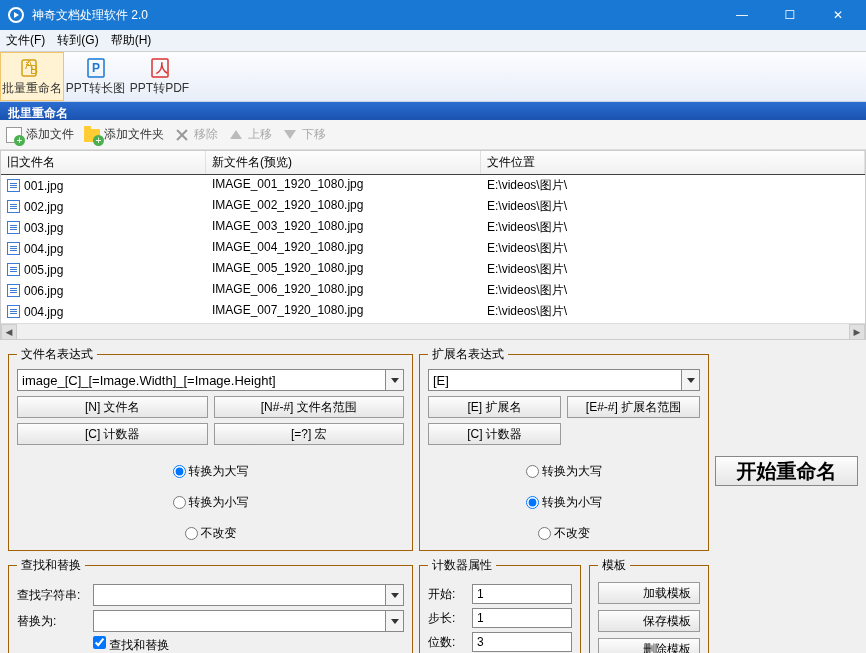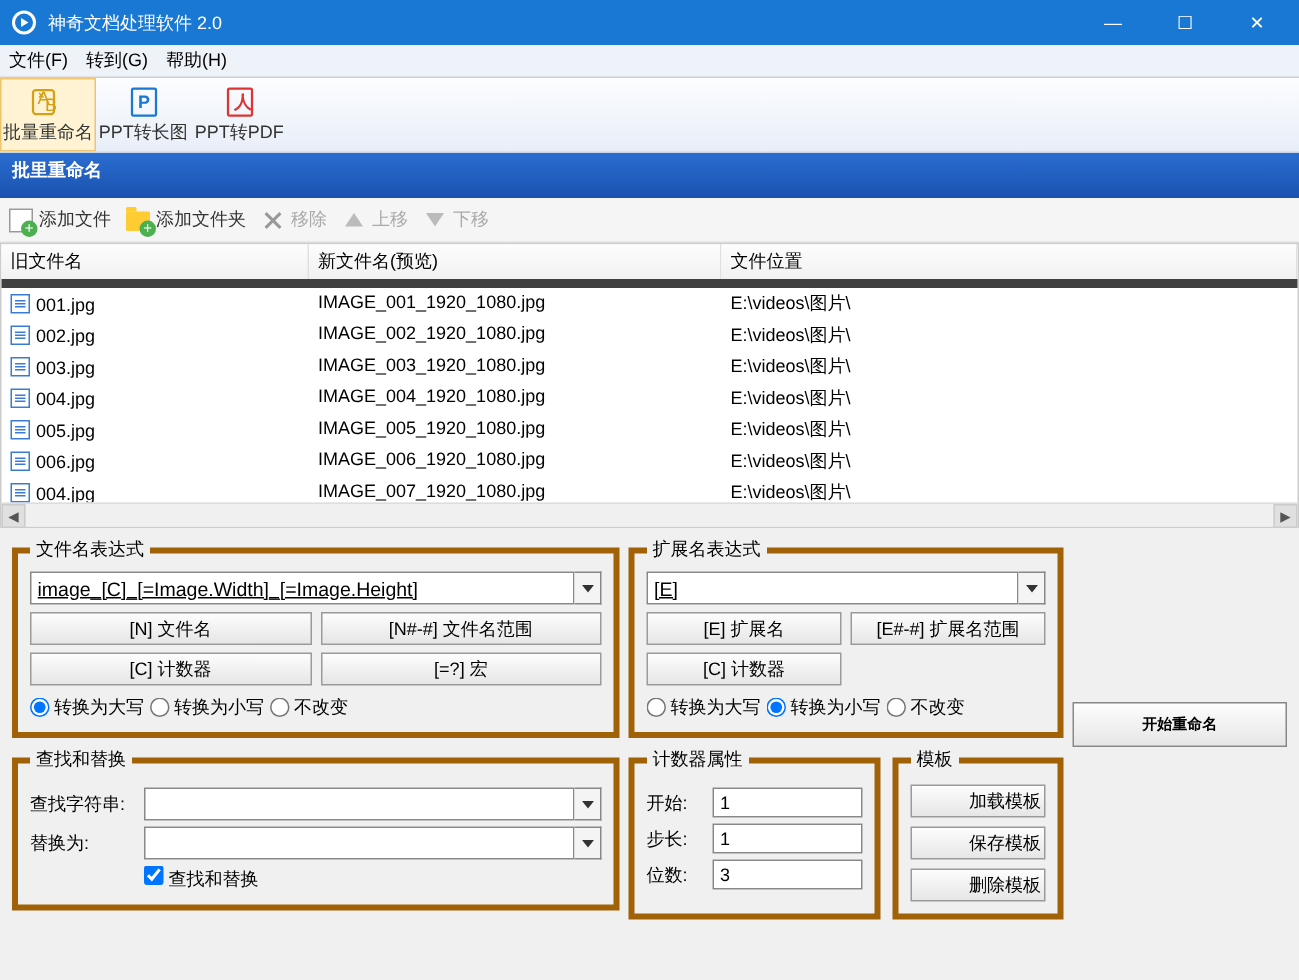--- a/index.html
+++ b/index.html
@@ -13,72 +13,72 @@
 .titlebar .win-btn { width: 24px; text-align: center; cursor: pointer; }
 
 .menubar { height: 22px; background: #eef3f9; display: flex; align-items: center; padding: 0 6px; gap: 12px; border-bottom: 1px solid #d0d0d0; }
 .menubar span { cursor: pointer; }
 
 .toolbar-main { height: 50px; background: linear-gradient(#fcfdff, #e8eef8); display: flex; border-bottom: 1px solid #c9d6e8; }
 .tool-btn { width: 64px; display: flex; flex-direction: column; align-items: center; justify-content: center; font-size: 11px; color: #333; cursor: pointer; border-right: 1px solid transparent; }
 .tool-btn.active { background: #fff3d3; border: 1px solid #f0c36d; }
 .tool-btn svg { width: 24px; height: 24px; }
 
-.section-header { height: 30px; background: linear-gradient(#2a6dd0, #1a52b0); color: #fff; font-weight: bold; padding: 3px 8px; }
+.section-header { height: 18px; background: linear-gradient(#2a6dd0, #1a52b0); color: #fff; font-weight: bold; padding: 3px 8px; }
 
 .action-bar { height: 30px; background: #f5f5f5; display: flex; align-items: center; padding: 0 6px; gap: 10px; border-bottom: 1px solid #ddd; }
 .action-btn { display: flex; align-items: center; gap: 4px; cursor: pointer; color: #333; }
 .action-btn.disabled { color: #aaa; }
 .action-btn .ic { width: 16px; height: 16px; display: inline-flex; align-items: center; justify-content: center; }
 
 .table-wrap { background: #fff; border: 1px solid #ccc; height: 190px; margin: 0; display: flex; flex-direction: column; }
-.table-head { display: flex; background: #fff; border-bottom: 6px solid #404040; }
+.table-head { display: flex; background: #fff; border-bottom: 1px solid #404040; }
 .th { padding: 3px 6px; border-right: 1px solid #e0e0e0; background: linear-gradient(#fdfdfd,#f1f1f1); }
 .th1 { width: 205px; } .th2 { width: 275px; } .th3 { flex: 1; }
 .tbody { flex: 1; overflow: hidden; }
 .tr { display: flex; padding: 1px 0; }
 .td { padding: 1px 6px; overflow: hidden; white-space: nowrap; }
 .td1 { width: 205px; display: flex; align-items: center; gap: 4px; }
 .td2 { width: 275px; } .td3 { flex: 1; }
 .file-ic { width: 13px; height: 13px; border: 1px solid #3a7bd5; background: #fff; position: relative; }
 .file-ic::after { content: ""; position: absolute; left: 2px; right: 2px; top: 3px; height: 1px; background: #3a7bd5; box-shadow: 0 2px #3a7bd5, 0 4px #3a7bd5; }
 .hscroll { height: 16px; background: #f0f0f0; border-top: 1px solid #ddd; display: flex; }
 .hscroll .arrow { width: 16px; height: 16px; background: #e0e0e0; border: 1px solid #ccc; display: flex; align-items: center; justify-content: center; font-size: 9px; color: #555; }
 .hscroll .track { flex: 1; }
 
 .lower { padding: 6px 8px 8px; display: flex; gap: 6px; }
 .left-col { width: 405px; display: flex; flex-direction: column; gap: 6px; }
 .right-col { width: 290px; display: flex; flex-direction: column; gap: 6px; }
 .far-col { flex: 1; display: flex; flex-direction: column; justify-content: flex-start; gap: 8px; padding-top: 110px; }
 
-fieldset { border: 4px solid #a16207; padding: 6px 8px 8px; }
+fieldset { border: 1px solid #a16207; padding: 6px 8px 8px; }
 legend { padding: 0 4px; }
 
-.combo { display: flex; width: 100%; text-decoration: underline; }
+.combo { display: flex; width: 100%; }
 .combo input { flex: 1; height: 22px; border: 1px solid #888; padding: 0 4px; font-size: 13px; }
 .combo .drop { width: 18px; height: 22px; border: 1px solid #888; border-left: none; background: #f4f4f4; display: flex; align-items: center; justify-content: center; cursor: pointer; }
 .combo .drop::after { content: ""; border-left: 4px solid transparent; border-right: 4px solid transparent; border-top: 5px solid #333; }
 
 .btn-row { display: flex; gap: 6px; margin-top: 5px; }
 .btn { flex: 1; height: 22px; border: 1px solid #9a9a9a; background: linear-gradient(#fdfdfd,#e6e6e6); cursor: pointer; display: flex; align-items: center; justify-content: center; }
 .btn.wide { width: 100%; padding-left: 36px; }
 
-.radio-row { display: flex; gap: 4px; margin-top: 6px; align-items: center; }
+.radio-row { display: flex; gap: 14px; margin-top: 18px; align-items: center; flex-direction: column; }
 .radio-row label { display: flex; align-items: center; gap: 3px; cursor: pointer; }
 input[type=radio], input[type=checkbox] { margin: 0; }
 
 .form-row { display: flex; align-items: center; gap: 6px; margin-top: 4px; }
 .form-row .lbl { width: 70px; }
 .form-row .field { flex: 1; }
 .small-input { width: 100px; height: 20px; border: 1px solid #888; padding: 0 4px; }
 
 .cols2 { display: flex; gap: 8px; }
 .cols2 > * { flex: 1; }
 
-.big-btn { height: 30px; border: 1px solid #888; background: linear-gradient(#fdfdfd,#e6e6e6); font-size: 10px; font-weight: bold; cursor: pointer; display: flex; align-items: center; justify-content: center; }
+.big-btn { height: 30px; border: 1px solid #888; background: linear-gradient(#fdfdfd,#e6e6e6); font-size: 20px; font-weight: bold; cursor: pointer; display: flex; align-items: center; justify-content: center; }
 
 .cross { position: relative; width: 14px; height: 14px; }
 .cross::before, .cross::after { content: ""; position: absolute; left: 6px; top: 0; width: 2px; height: 14px; background: #999; }
 .cross::before { transform: rotate(45deg); } .cross::after { transform: rotate(-45deg); }
 .arrow-up, .arrow-down { width: 0; height: 0; border-left: 6px solid transparent; border-right: 6px solid transparent; }
 .arrow-up { border-bottom: 9px solid #bbb; } .arrow-down { border-top: 9px solid #bbb; }
 .plus-file { width: 16px; height: 16px; background: #fff; border: 1px solid #999; position: relative; }
 .plus-file::after { content: "+"; position: absolute; right: -4px; bottom: -4px; width: 11px; height: 11px; background: #4caf50; color: #fff; border-radius: 50%; font-size: 10px; line-height: 11px; text-align: center; }
 .plus-folder { width: 16px; height: 13px; background: #fc3; border-radius: 1px; position: relative; margin-top: 2px; }
 .plus-folder::before { content: ""; position: absolute; top: -3px; left: 0; width: 7px; height: 3px; background: #fc3; border-radius: 1px 1px 0 0; }

